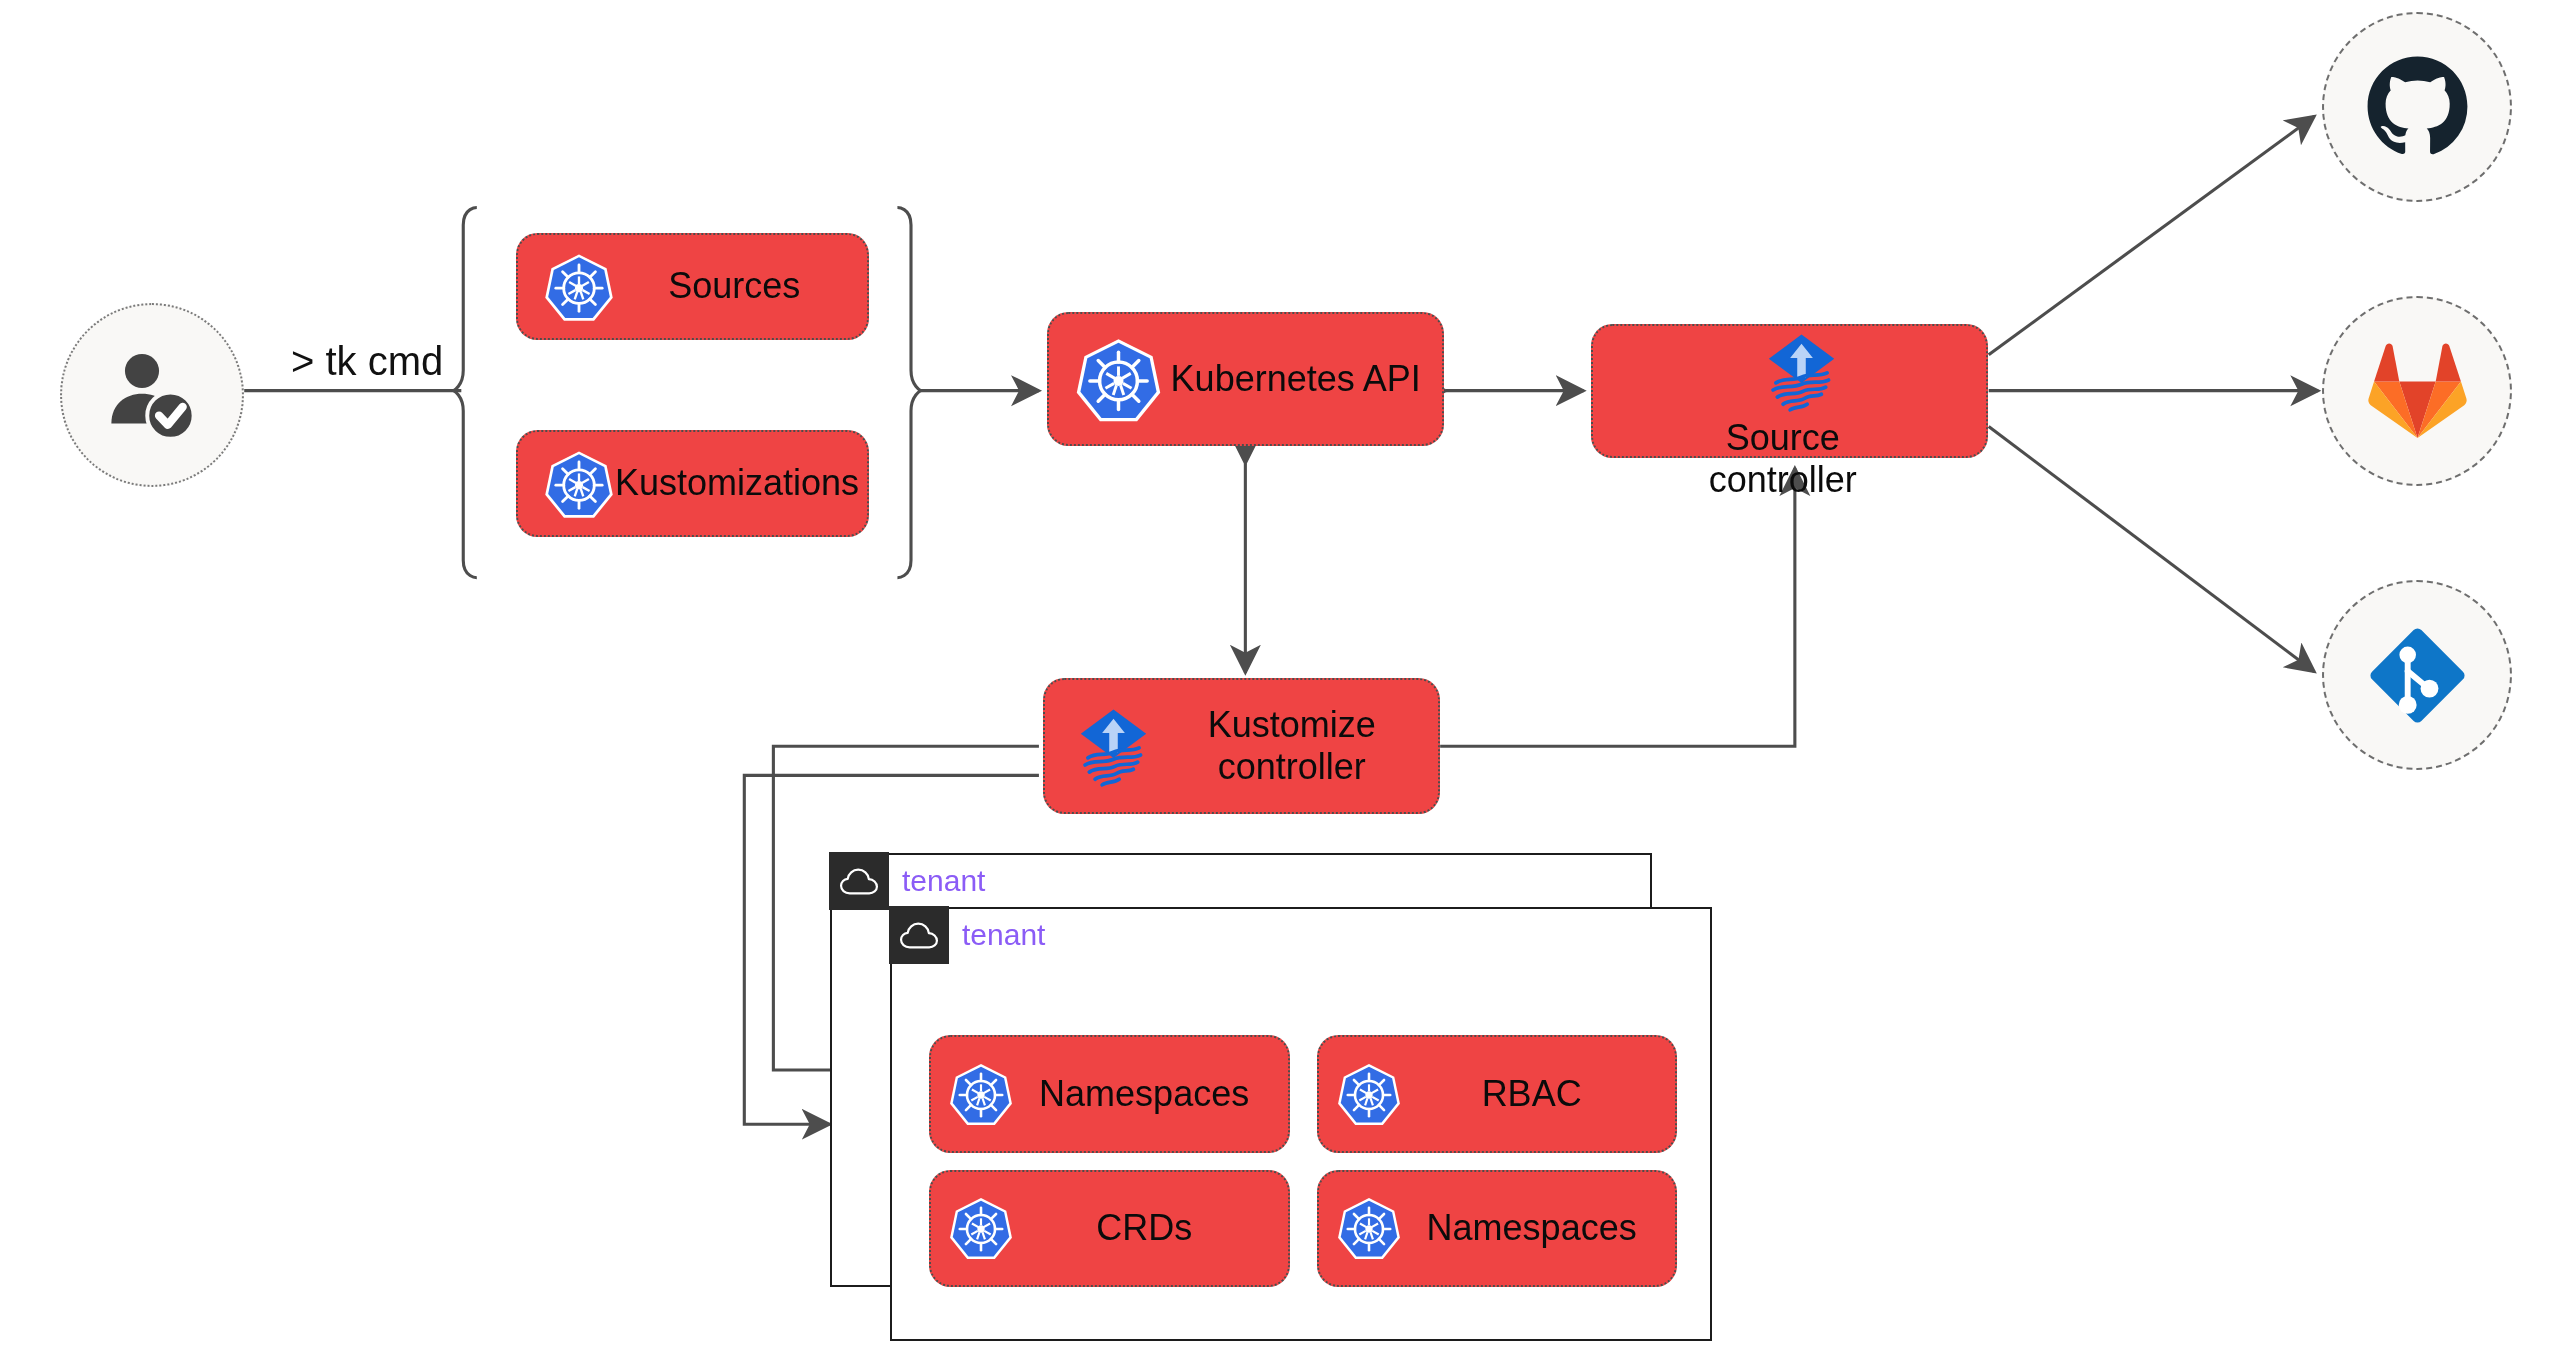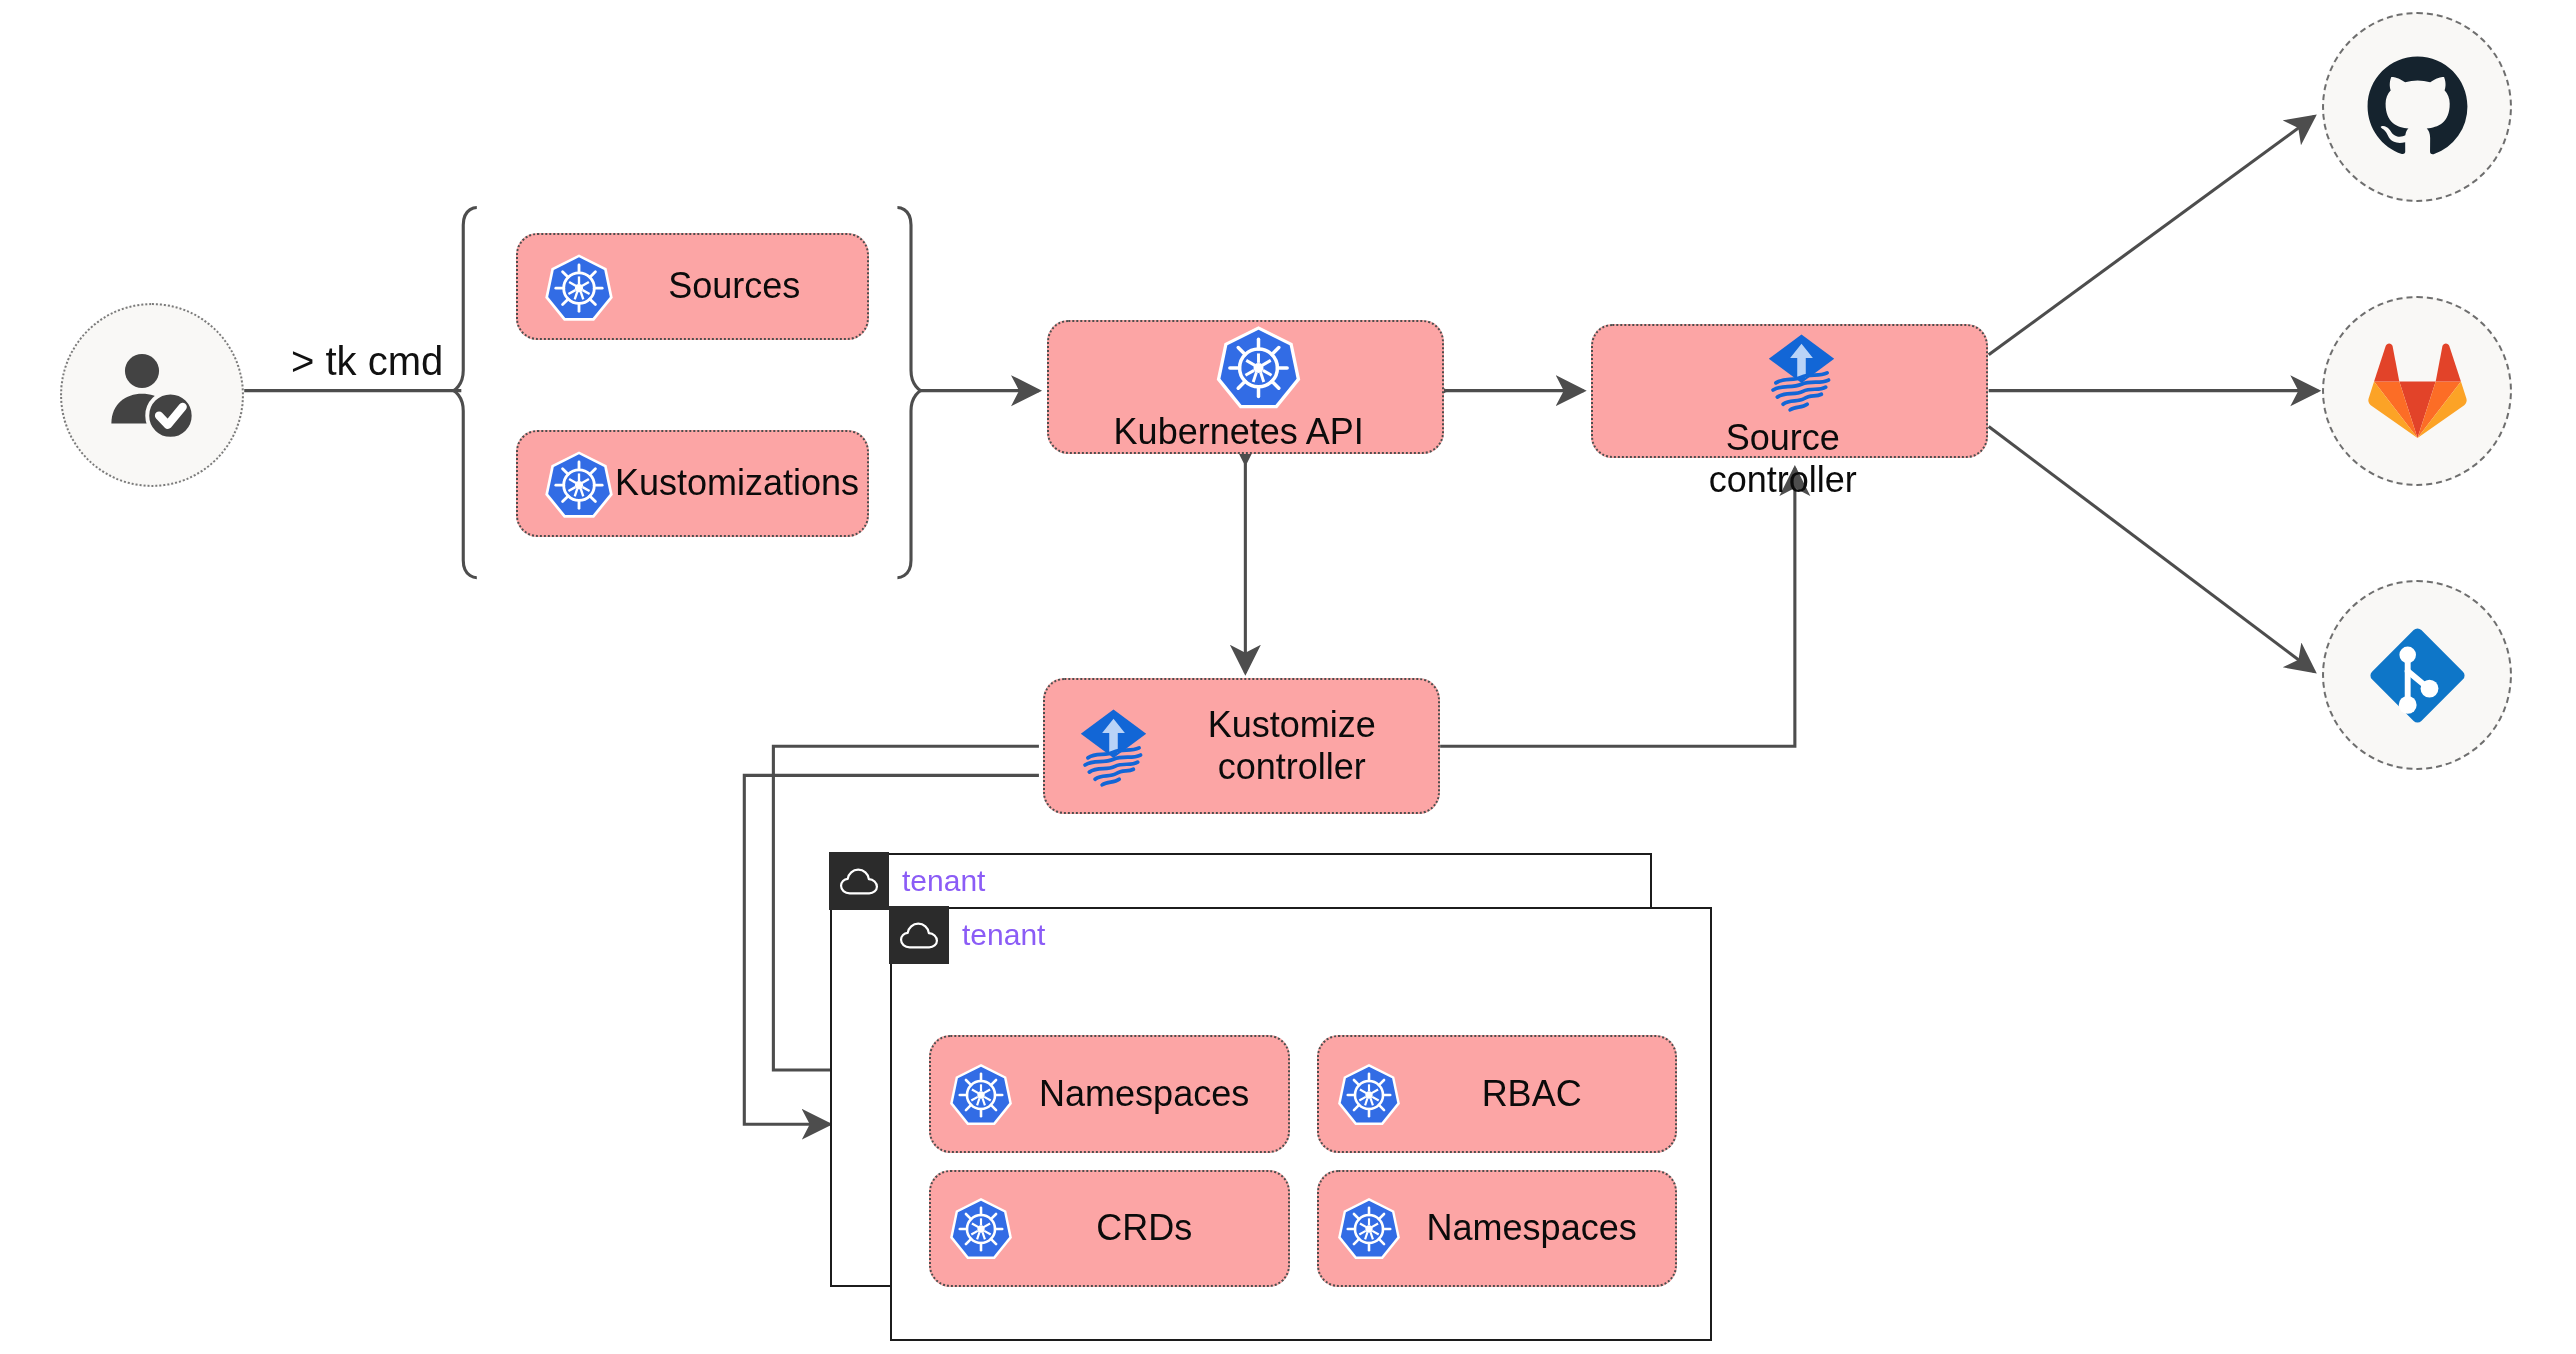--- a/index.html
+++ b/index.html
@@ -3,21 +3,21 @@
 <meta charset="utf-8">
 <style>
   html,body{margin:0;padding:0;background:#ffffff;}
   body{font-family:"Liberation Sans", sans-serif;}
   #stage{position:relative;width:2576px;height:1355px;background:#ffffff;overflow:hidden;}
   #edges{position:absolute;left:0;top:0;width:2576px;height:1355px;}
 
   
   .node{
     position:absolute;
-    background:#fca5a5;
+    background:#ef4444;
     border:2.9px dotted #4d4d4d;
     border-radius:21.3px;
     display:flex;align-items:center;
     box-sizing:border-box;
   }
   .node .nlabel{
     color:#0b0b0b;
     font-size:36px;
     line-height:1.18;
     white-space:pre-line;
@@ -174,21 +174,21 @@
             <path d="M34.6 31.2 L40.8 27.6"></path>
           <path d="M29.4 31.2 L23.2 27.6"></path>
             <path d="M33.5 36.1 L35.8 43.1"></path>
           <path d="M30.5 36.1 L28.2 43.1"></path>
         </g>
       </svg>
     </span>
     <span class="nlabel">Kustomizations</span>
   </div>
 
-  <div class="node" style="left:1047px;top:320px;width:397px;height:134px;flex-direction:column;">
+  <div class="node" style="left:1047px;top:312px;width:397px;height:134px;">
     <span class="nicon" style="margin-left:25px;">
       <svg width="89" height="89" viewBox="0 0 64 64" aria-hidden="true">
         <path d="M32 3 L56.5 15.3 L62 41.5 L45.4 62 L18.6 62 L2 41.5 L7.5 15.3 Z" fill="#ffffff"></path>
         <path d="M32 5.6 L54.4 16.8 L59.4 40.8 L44.2 59.6 L19.8 59.6 L4.6 40.8 L9.6 16.8 Z" fill="#326ce5"></path>
         <g fill="none" stroke="#ffffff" stroke-width="2.5" stroke-linecap="round">
           <circle cx="32" cy="33" r="13.6"></circle>
           <path d="M32 19.4 L32 12.4"></path>
             <path d="M32 46.6 L32 53.6"></path>
           <path d="M45.6 33 L52.6 33"></path>
             <path d="M18.4 33 L11.4 33"></path>

